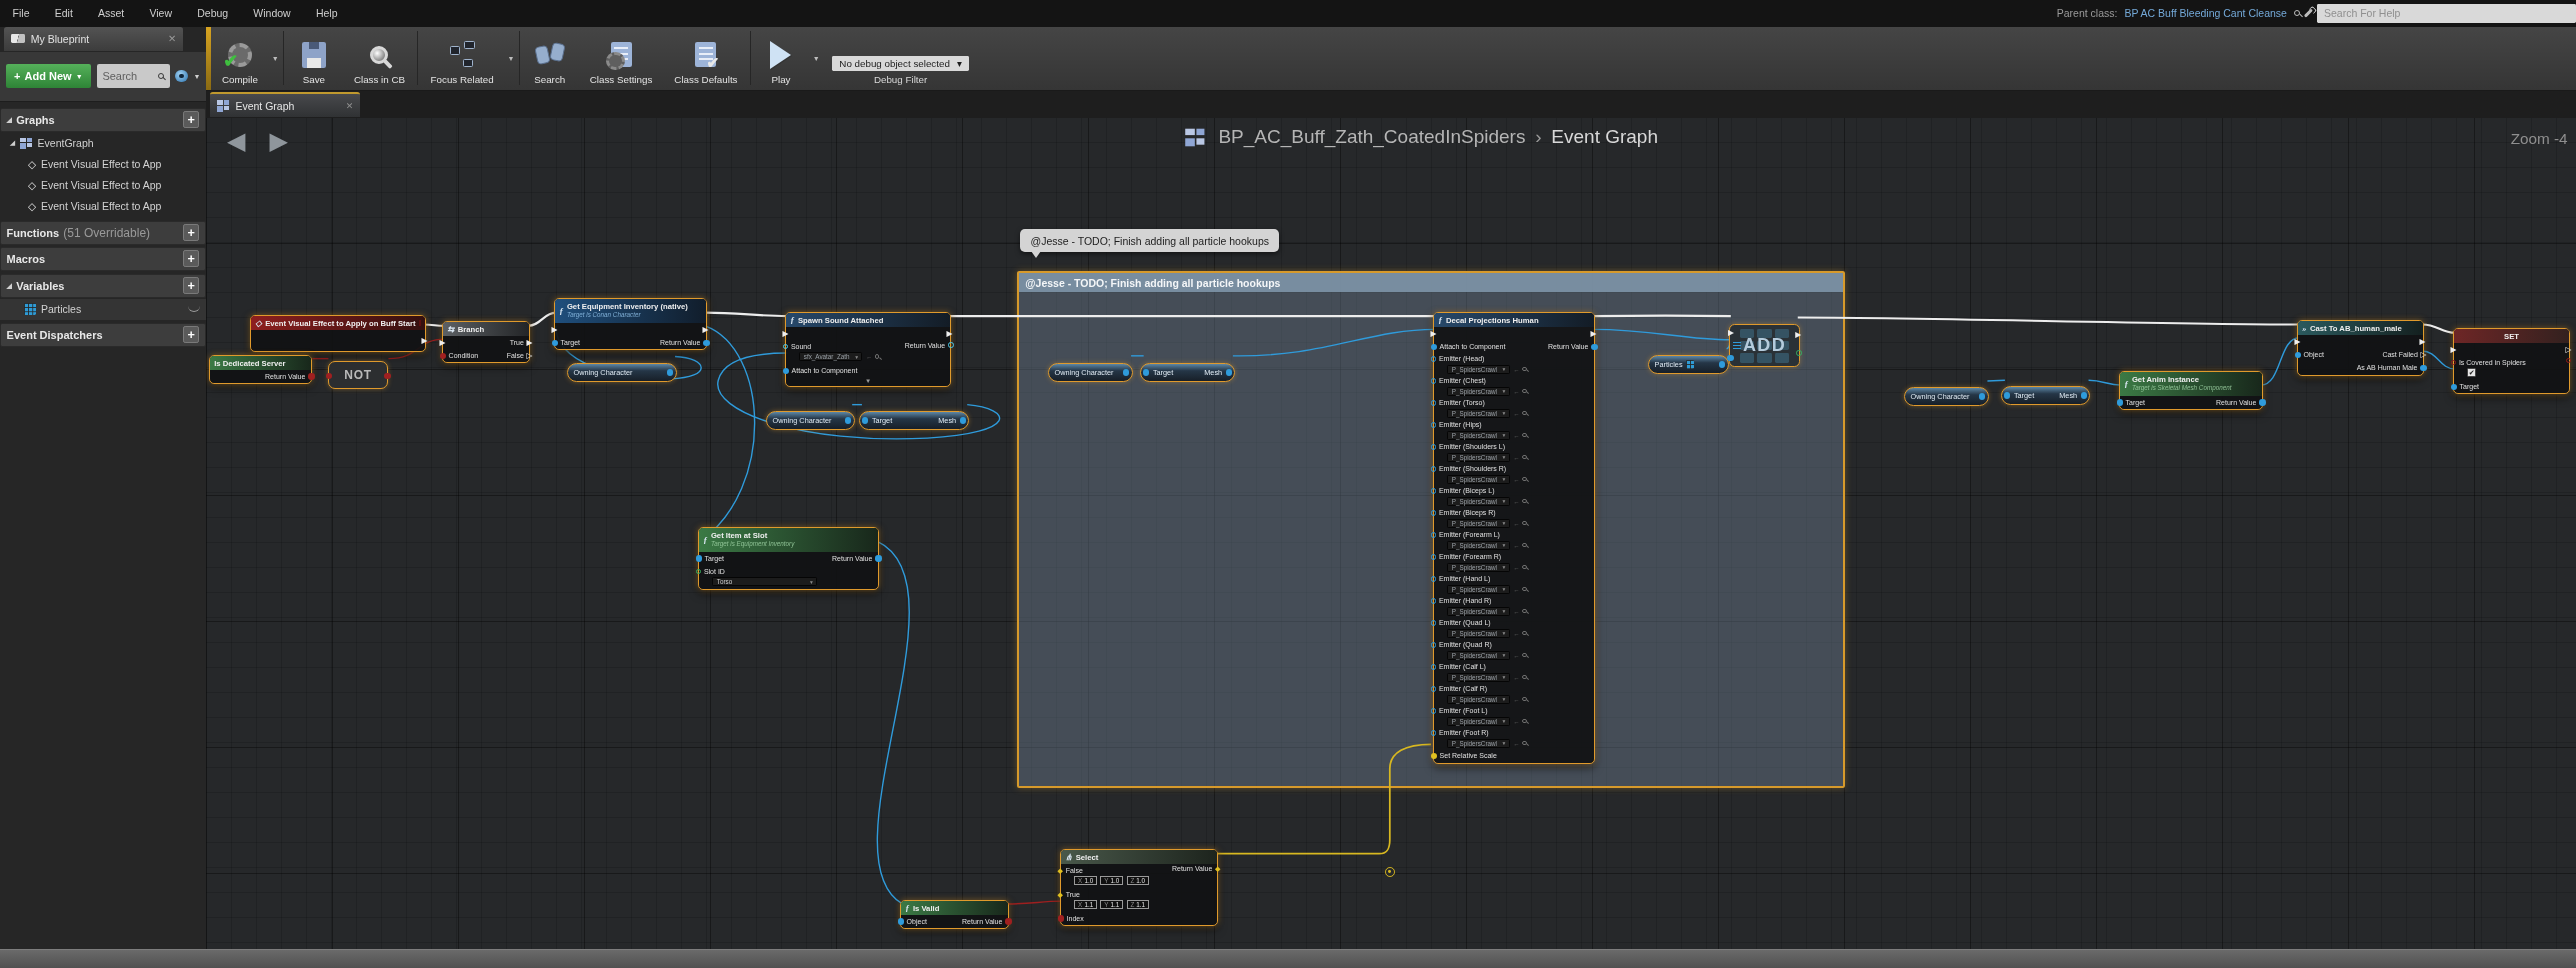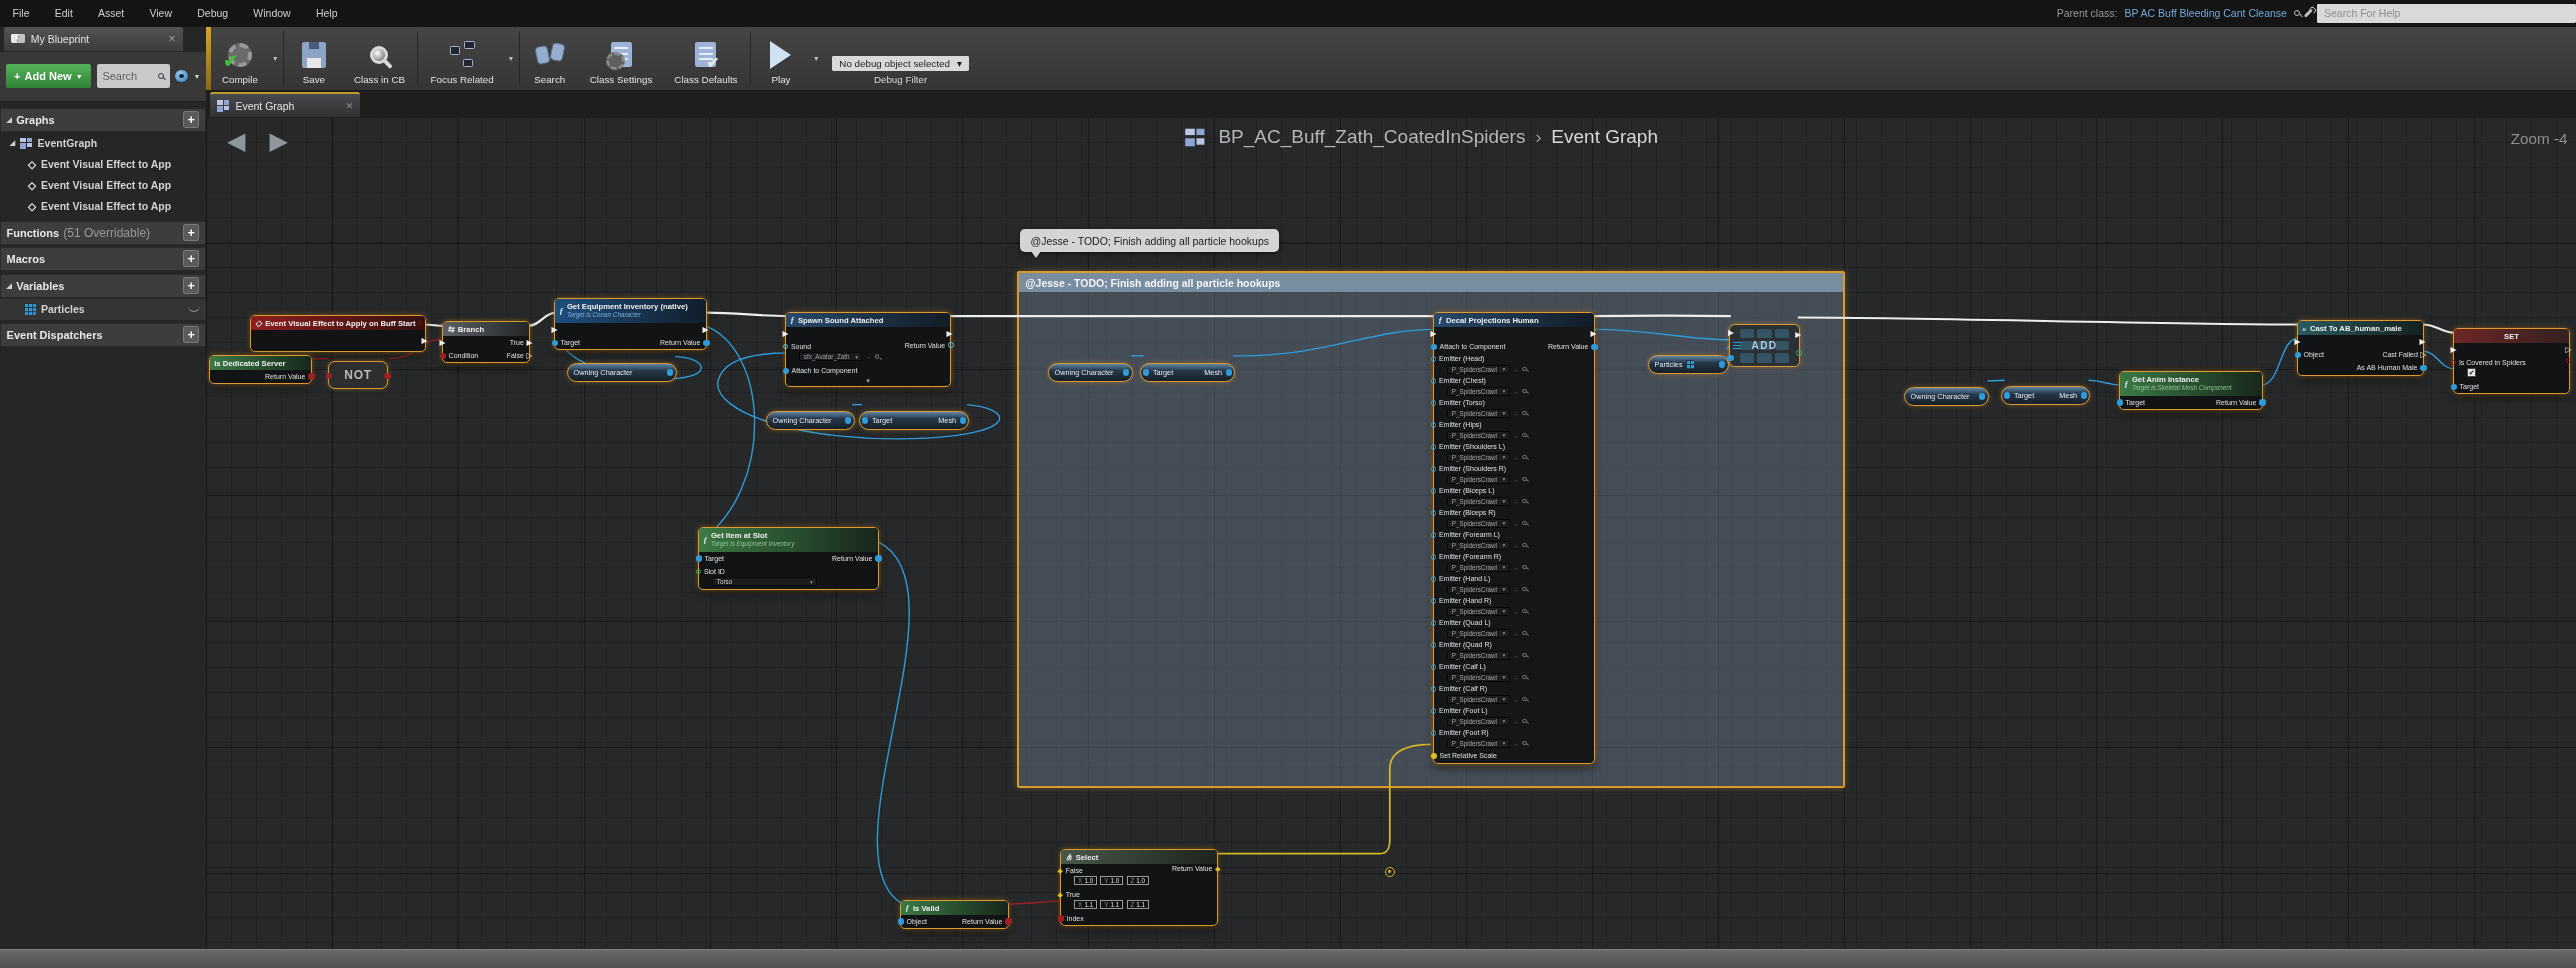--- a/index.html
+++ b/index.html
@@ -77,21 +77,21 @@
   .eye-icon { width:12.6px; height:12.6px; border-radius:50%; background:radial-gradient(circle at 40% 35%, #9fd0f2, #2a72ad); position:relative; }
   .eye-icon:after { content:''; position:absolute; left:4.2px; top:4.2px; width:4.2px; height:4.2px; background:#10263a; border-radius:50%; }
   .sb-section { position:absolute; left:0; width:206px; height:24px; background:#3d3d3d; border-radius:2.1px;
                 display:flex; align-items:center; color:#e8e8e8; font-weight:bold; font-size:11px; padding:0 5.6px; gap:4.2px;
                 border:0.7px solid #2a2a2a; }
   .sb-section .suffix { color:#9a9a9a; font-weight:normal; font-size:12px; }
   .plus-btn { margin-left:auto; width:16.7px; height:16.7px; background:#5a5a5a; border:0.7px solid #7a7a7a; border-radius:2.1px;
               color:#fff; font-size:12.6px; font-weight:bold; display:flex; align-items:center; justify-content:center; line-height:0; }
   .tri { color:#cfcfcf; font-size:7px; }
   .sb-row { position:absolute; left:0; width:206px; height:21px; display:flex; align-items:center; gap:4.9px;
-            color:#d2d2d2; font-size:10.5px; padding:0 5.6px;font-weight:bold; }
+            color:#d2d2d2; font-size:10.5px; padding:0 5.6px; }
   .bp-sq { position:relative; width:12.6px; height:11px; }
   .bp-sq i { position:absolute; background:#8fa6d4; }
   .bp-sq i:nth-child(1){ left:0; top:0; width:5.6px; height:4.2px; background:#b9c7e4; }
   .bp-sq i:nth-child(2){ left:7px; top:0; width:4.9px; height:4.2px; }
   .bp-sq i:nth-child(3){ left:0; top:5.6px; width:5.6px; height:5.6px; }
   .bp-sq i:nth-child(4){ left:7px; top:5.6px; width:4.9px; height:4.2px; background:#b9c7e4; }
   .diamond-ic { color:#e8e8e8; font-size:10.5px; }
   .grid-icon { width:12px; height:12px; border-radius:1.4px;
     background-image:linear-gradient(#262626 1px, transparent 1px),linear-gradient(90deg,#262626 1px, transparent 1px);
     background-size:4.2px 4.2px; background-color:#2e9bd6; }
@@ -190,21 +190,21 @@
   .opnode { position:absolute; height:28px; background:#2c2e30; border:1.4px solid #e09a2c; border-radius:7px;
             display:flex; align-items:center; justify-content:center; color:#b9b9b9; font-weight:bold; font-size:12px;
             letter-spacing:0.7px; box-shadow:0 0 5.6px rgba(224,154,44,.4); }
   .opnode .dot { position:absolute; top:10.5px; } .opnode .dot.l { left:-3.5px; } .opnode .dot.r { right:-3.5px; }
   .addnode { position:absolute; background:#2a3136; border:1.4px solid #e09a2c; border-radius:5.6px;
              box-shadow:0 0 5.6px rgba(224,154,44,.4); }
   .addnode .agrid { position:absolute; inset:3.5px 9.8px; display:grid; grid-template-columns:repeat(3,1fr);
                     grid-template-rows:repeat(3,1fr); gap:2.8px; }
   .addnode .agrid i { background:#37596b; border-radius:1.4px; opacity:.85; }
   .addnode .albl { position:absolute; inset:0; display:flex; align-items:center; justify-content:center;
-                   color:#b4cbdc; font-weight:bold; font-size:10px; letter-spacing:1.4px; }
+                   color:#b4cbdc; font-weight:bold; font-size:18px; letter-spacing:1.4px; }
   .addnode .pexec { position:absolute; }
   .addnode .arr-ic { position:absolute; left:2.8px; top:16.7px; width:8.4px; height:7px;
     background:repeating-linear-gradient(180deg,#2f9bdb 0 1.4px, transparent 1.4px 2.8px); }
   .addnode .dot { position:absolute; }
   .addnode .ring { position:absolute; }
   .comment { position:absolute; border:2.1px solid #d79a2b; border-radius:2.1px; background:rgba(120,140,160,0.38);
              box-shadow:0 0 7px rgba(215,154,43,.35); }
   .comment .chdr { background:rgba(125,146,166,0.92); color:#f4f6f8; font-weight:bold; font-size:10.5px;
                    padding:3.5px 6.3px; white-space:nowrap; overflow:hidden; }
   .tooltip { position:absolute; background:#d4d4d4; color:#1d1d1d; font-size:10.5px; padding:5.6px 10.5px;

